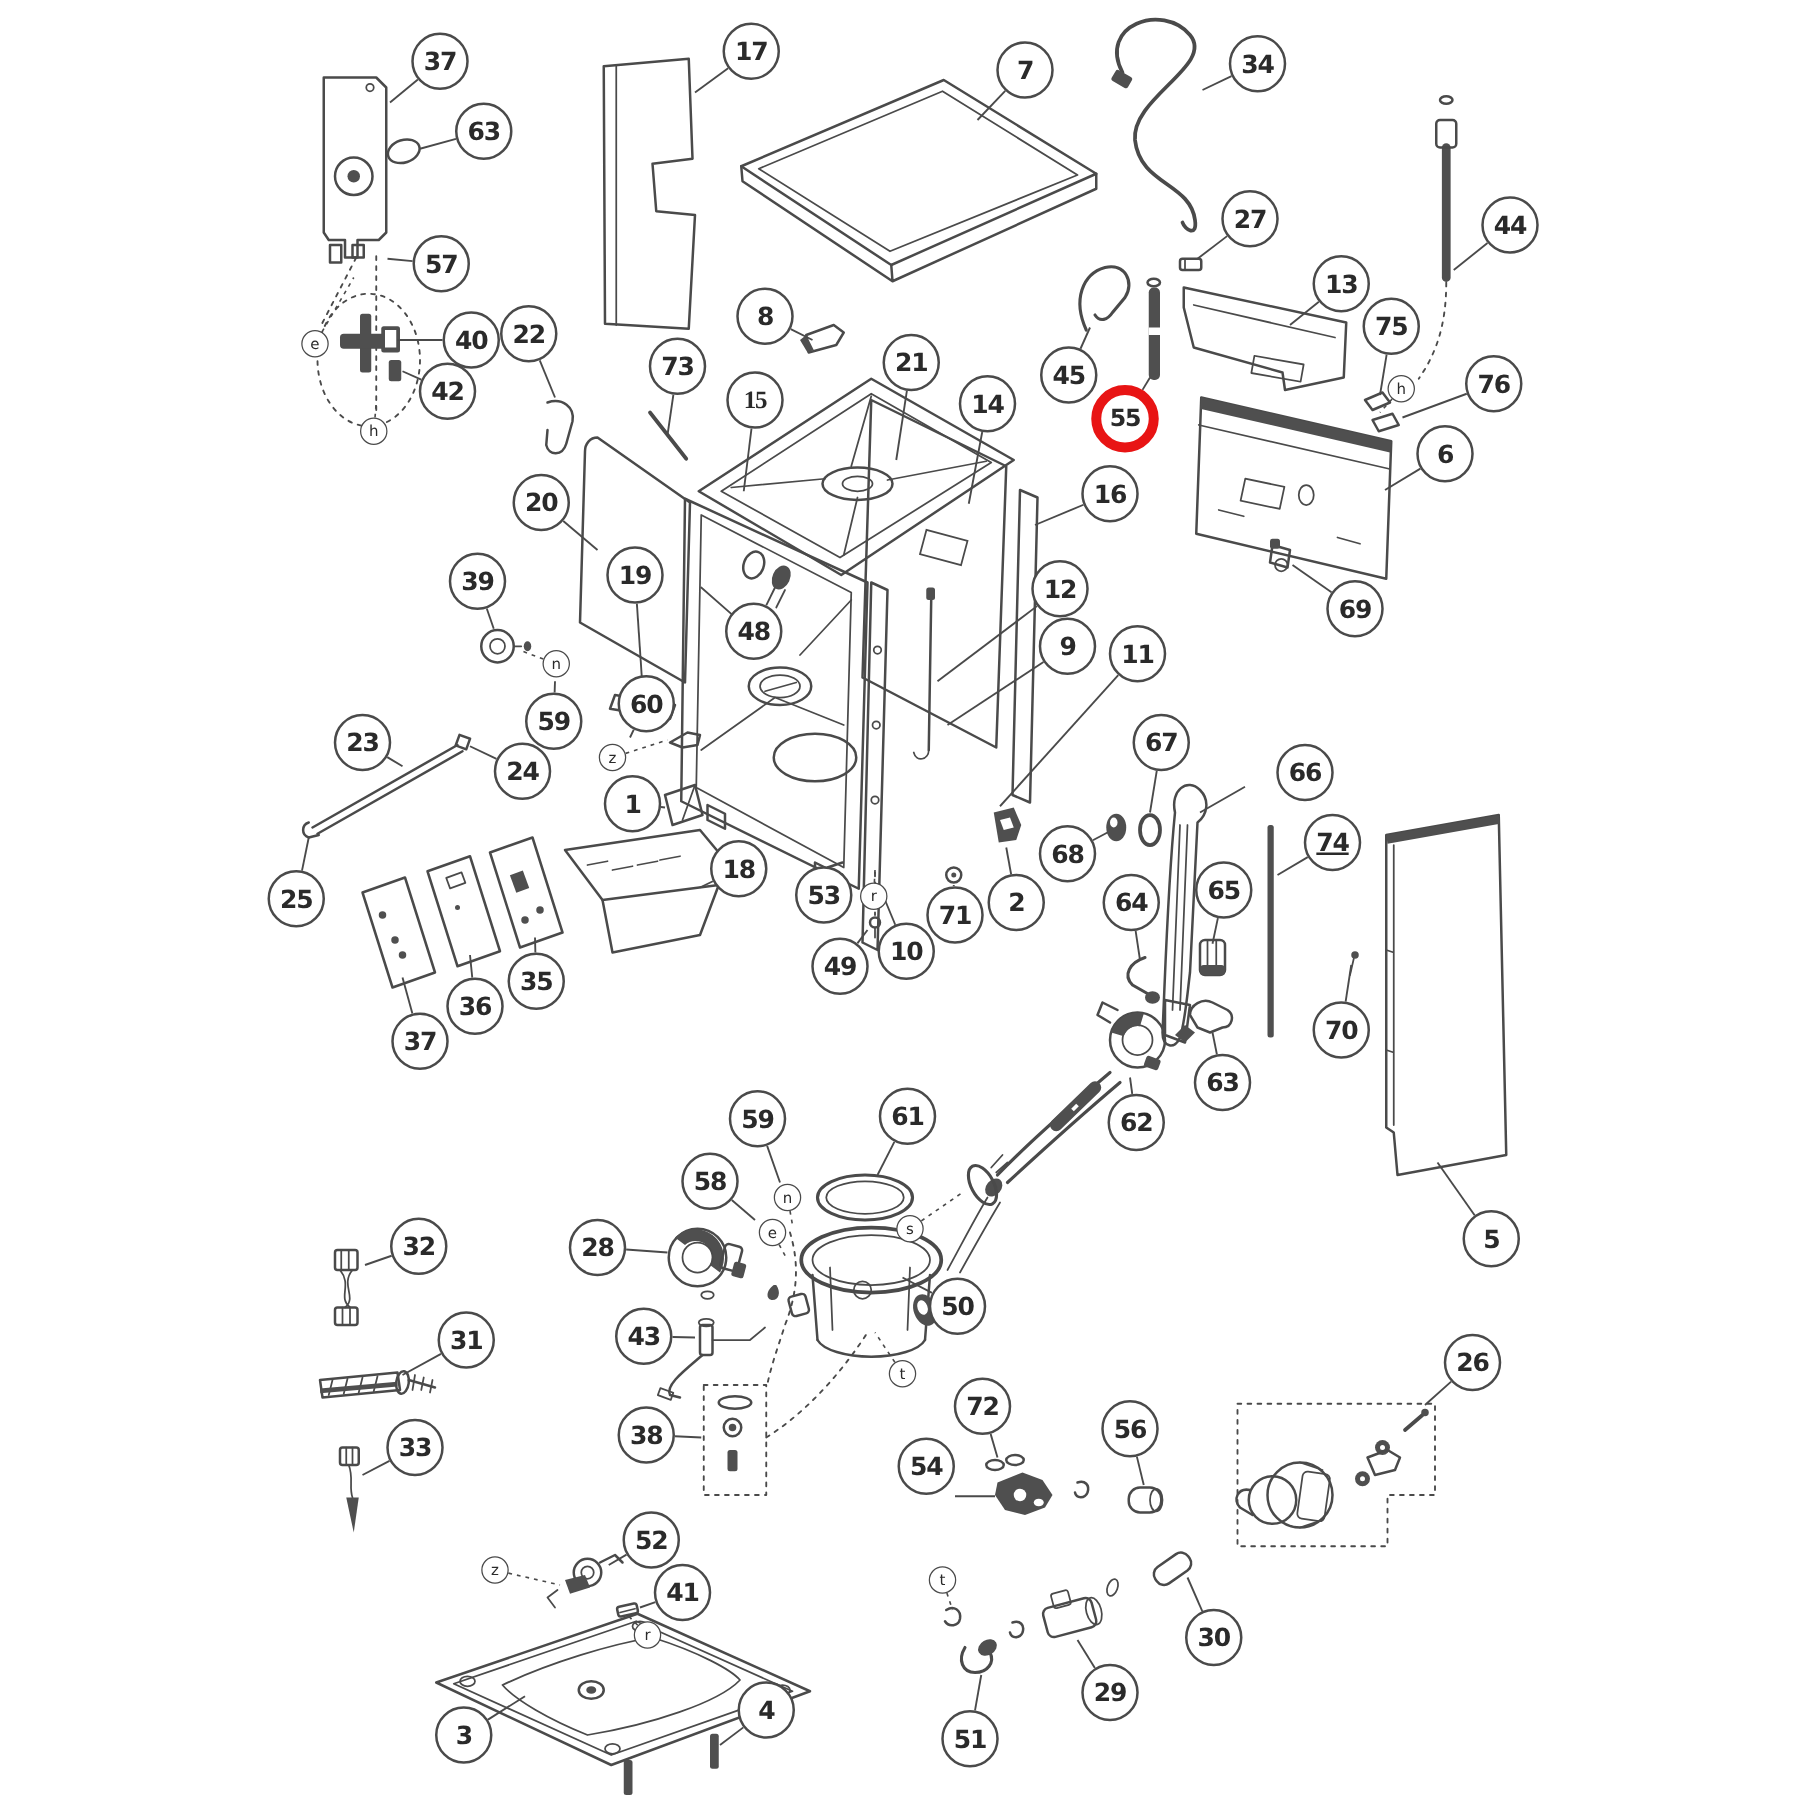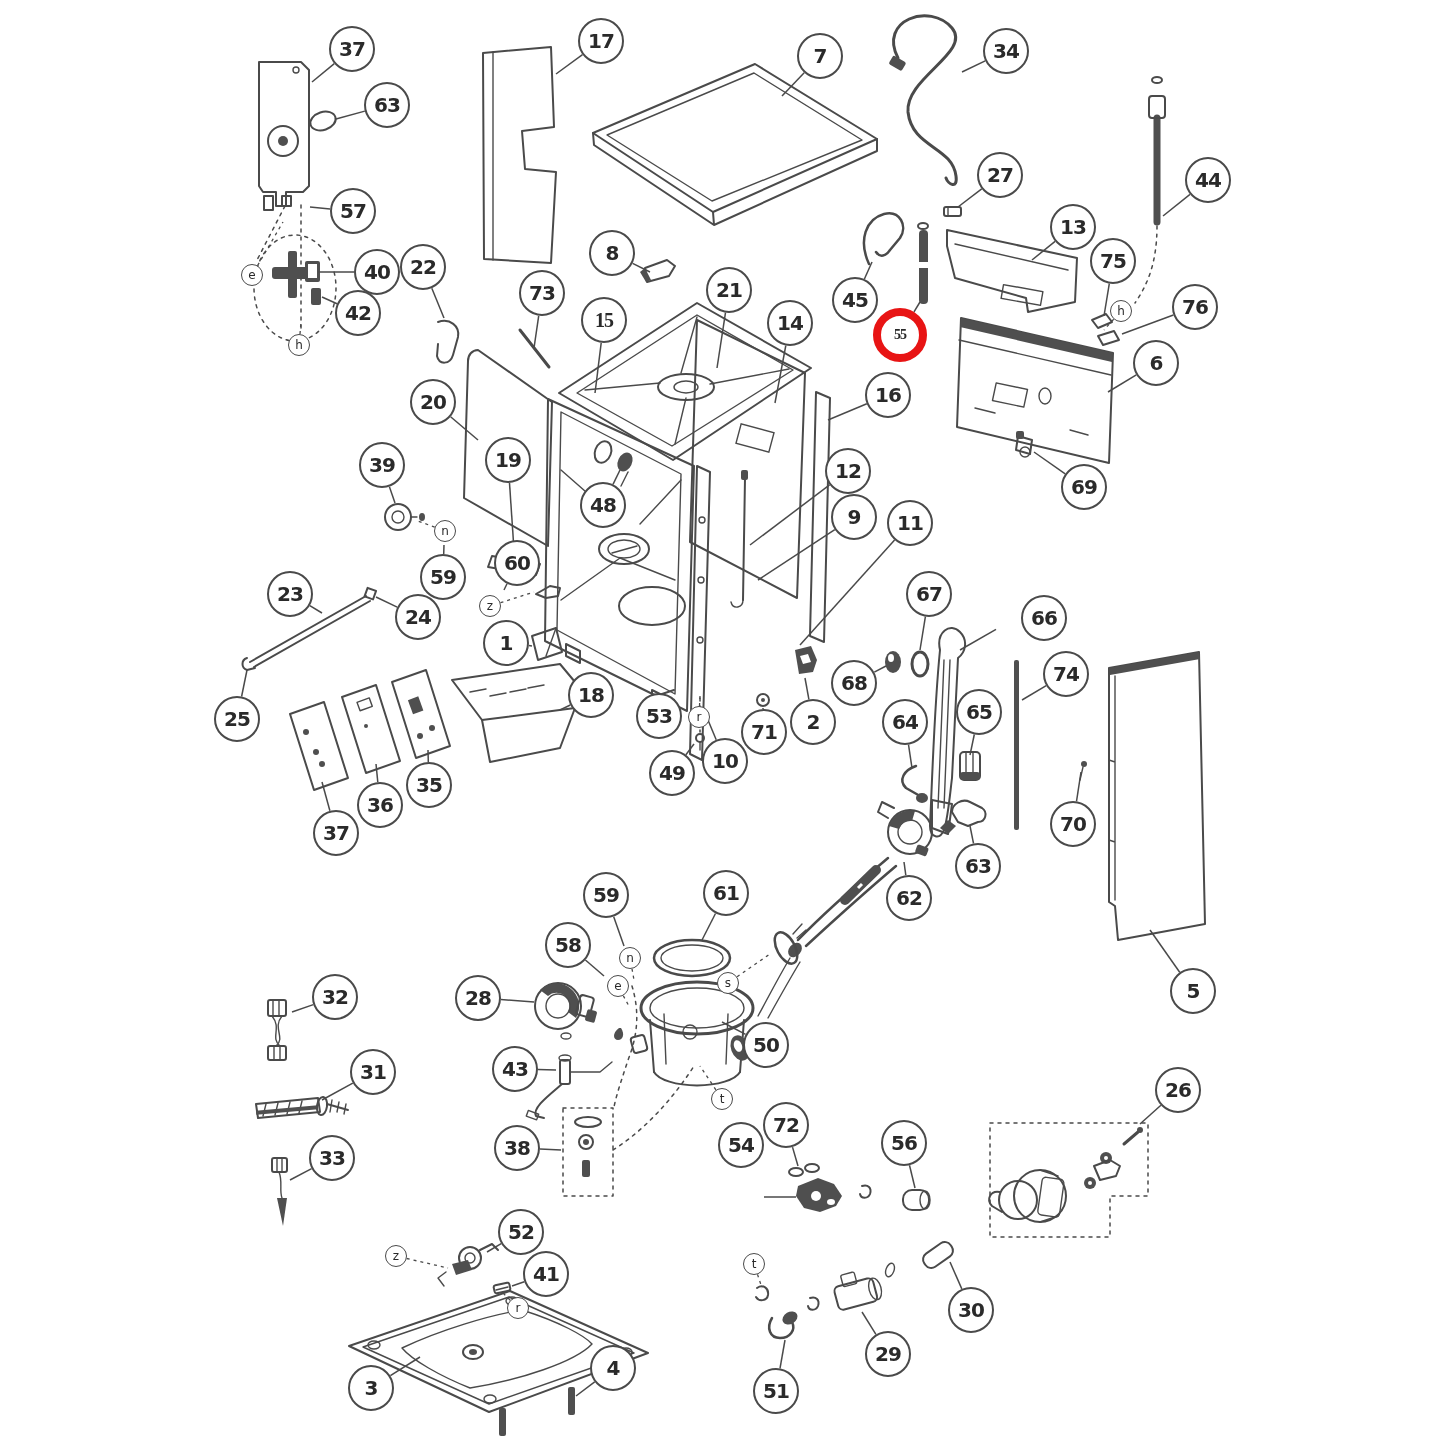--- a/index.html
+++ b/index.html
@@ -10,21 +10,21 @@
   .pt{stroke:#4a4a4a;stroke-width:1.4;fill:none;stroke-linejoin:round;stroke-linecap:round;}
   .pd{fill:#4f4f4f;stroke:none;}
   .pw{fill:#ffffff;}
   .dash{stroke-dasharray:3 5;stroke-width:1.5;}
   .leader{stroke:#4a4a4a;stroke-width:1.5;fill:none;}
   .leader.dash{stroke-dasharray:3 4;stroke-width:1.3;}
   .balloon{position:absolute;box-sizing:border-box;border:2px solid #4a4a4a;border-radius:50%;
            background:#ffffff;display:flex;align-items:center;justify-content:center;
            font-weight:bold;font-size:20px;color:#2a2a2a;z-index:5;letter-spacing:-1px;}
   .balloon.small{border-width:1.5px;font-size:12px;font-weight:normal;letter-spacing:0;}
-  .balloon.hl{border:8px solid #e81414;font-size:14px;z-index:6;font-family:Liberation Serif, serif;}
+  .balloon.hl{border:8px solid #e81414;font-size:19px;z-index:6;}
 </style>
 </head>
 <body>
 
 <div id="canvas">
 
 <svg id="art" width="1445" height="1445" viewBox="0 0 1445 1445">
   <defs>
     <pattern id="mesh" patternUnits="userSpaceOnUse" width="8" height="8">
       <path d="M0,0 L8,8 M8,0 L0,8" stroke="#a8a8a8" stroke-width="1"></path>
@@ -581,21 +581,21 @@
       <div class="balloon" style="left: 702px; top: 738px; width: 46px; height: 46px;">10</div>
       <div class="balloon" style="left: 741px; top: 709px; width: 46px; height: 46px;">71</div>
       <div class="balloon" style="left: 790px; top: 699px; width: 46px; height: 46px;">2</div>
       <div class="balloon" style="left: 906px; top: 571px; width: 46px; height: 46px;">67</div>
       <div class="balloon" style="left: 831px; top: 660px; width: 46px; height: 46px;">68</div>
       <div class="balloon" style="left: 882px; top: 699px; width: 46px; height: 46px;">64</div>
       <div class="balloon" style="left: 1021px; top: 595px; width: 46px; height: 46px;">66</div>
       <div class="balloon" style="left: 956px; top: 689px; width: 46px; height: 46px;">65</div>
       <div class="balloon" style="left: 955px; top: 843px; width: 46px; height: 46px;">63</div>
       <div class="balloon" style="left: 886px; top: 875px; width: 46px; height: 46px;">62</div>
-      <div class="balloon" style="left: 1043px; top: 651px; width: 46px; height: 46px;">74</div>
+      <div class="balloon" style="left: 1043px; top: 651px; width: 46px; height: 46px; text-decoration: underline;">74</div>
       <div class="balloon" style="left: 1050px; top: 801px; width: 46px; height: 46px;">70</div>
       <div class="balloon" style="left: 1170px; top: 968px; width: 46px; height: 46px;">5</div>
       <div class="balloon" style="left: 1155px; top: 1067px; width: 46px; height: 46px;">26</div>
       <div class="balloon" style="left: 583px; top: 872px; width: 46px; height: 46px;">59</div>
       <div class="balloon" style="left: 703px; top: 870px; width: 46px; height: 46px;">61</div>
       <div class="balloon" style="left: 545px; top: 922px; width: 46px; height: 46px;">58</div>
       <div class="balloon small" style="left: 619px; top: 947px; width: 22px; height: 22px;">n</div>
       <div class="balloon small" style="left: 607px; top: 975px; width: 22px; height: 22px;">e</div>
       <div class="balloon" style="left: 455px; top: 975px; width: 46px; height: 46px;">28</div>
       <div class="balloon small" style="left: 717px; top: 972px; width: 22px; height: 22px;">s</div>
@@ -606,21 +606,21 @@
       <div class="balloon" style="left: 763px; top: 1102px; width: 46px; height: 46px;">72</div>
       <div class="balloon" style="left: 312px; top: 974px; width: 46px; height: 46px;">32</div>
       <div class="balloon" style="left: 350px; top: 1049px; width: 46px; height: 46px;">31</div>
       <div class="balloon" style="left: 309px; top: 1135px; width: 46px; height: 46px;">33</div>
       <div class="balloon" style="left: 498px; top: 1209px; width: 46px; height: 46px;">52</div>
       <div class="balloon small" style="left: 385px; top: 1245px; width: 22px; height: 22px;">z</div>
       <div class="balloon" style="left: 523px; top: 1251px; width: 46px; height: 46px;">41</div>
       <div class="balloon small" style="left: 507px; top: 1297px; width: 22px; height: 22px;">r</div>
       <div class="balloon" style="left: 348px; top: 1365px; width: 46px; height: 46px;">3</div>
       <div class="balloon" style="left: 590px; top: 1345px; width: 46px; height: 46px;">4</div>
-      <div class="balloon" style="left: 718px; top: 1122px; width: 46px; height: 46px;">54</div>
+      <div class="balloon" style="left: 718px; top: 1150px; width: 46px; height: 46px;">54</div>
       <div class="balloon" style="left: 881px; top: 1120px; width: 46px; height: 46px;">56</div>
       <div class="balloon small" style="left: 743px; top: 1253px; width: 22px; height: 22px;">t</div>
       <div class="balloon" style="left: 948px; top: 1287px; width: 46px; height: 46px;">30</div>
       <div class="balloon" style="left: 865px; top: 1331px; width: 46px; height: 46px;">29</div>
       <div class="balloon" style="left: 753px; top: 1368px; width: 46px; height: 46px;">51</div>
     </div>
 
 </div>
 
 </body></html>

